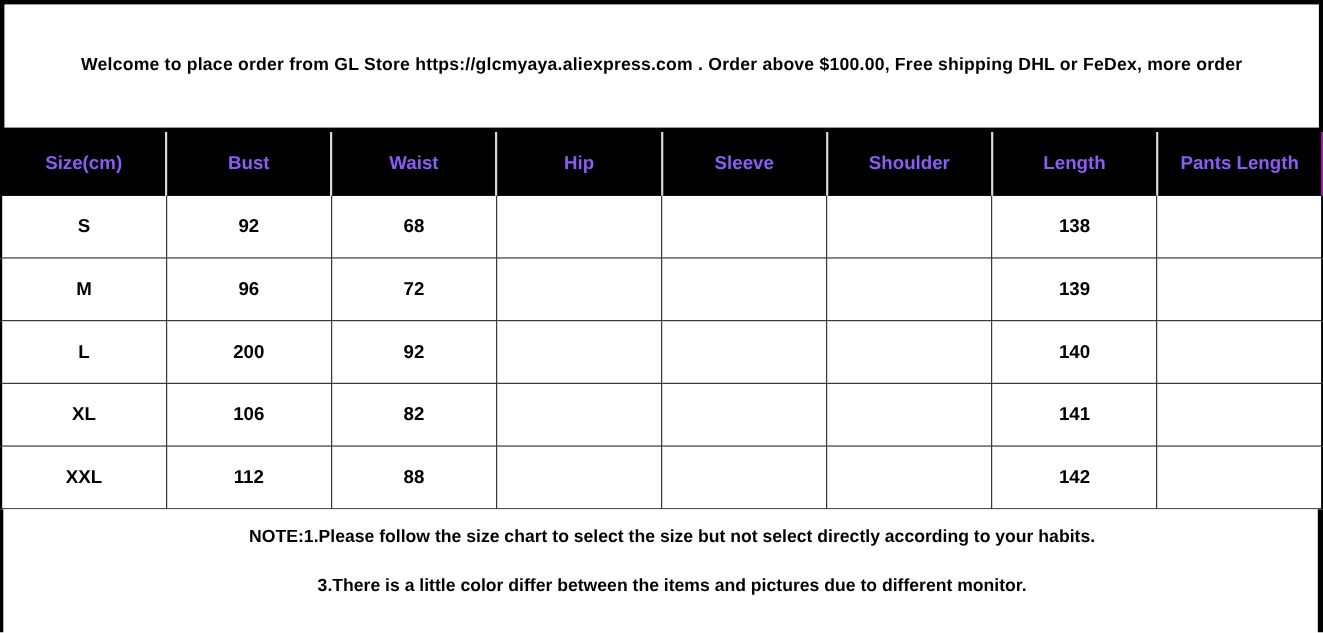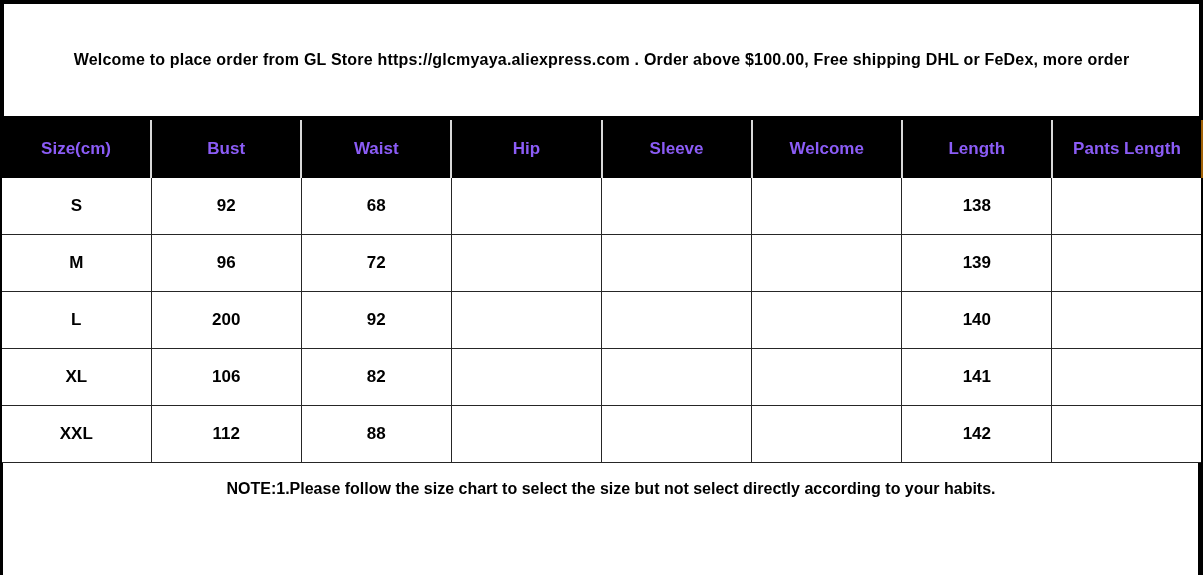--- a/index.html
+++ b/index.html
@@ -18,21 +18,21 @@
   .banner-line{white-space:nowrap;}
   
   table.size-table{
     width:1203px;border-collapse:collapse;table-layout:fixed;
   }
   table.size-table thead th{
     background:#000000;color:#8b5cf6;height:55px;
     font-size:17px;font-weight:700;text-align:center;vertical-align:middle;
     border-right:2px solid #d9d9d9;border-bottom:1px solid #000000;
   }
-  table.size-table thead th:last-child{border-right:2px solid #a16207;}
+  table.size-table thead th:last-child{border-right:2px solid #a21caf;}
   table.size-table thead th:first-child{border-left:2px solid #000000;}
   table.size-table tbody td{
     height:54px;background:#ffffff;text-align:center;vertical-align:middle;
     font-size:17px;font-weight:700;border:1px solid #262626;
   }
   table.size-table tbody tr td:first-child{border-left:2px solid #000000;}
   table.size-table tbody tr td:last-child{border-right:2px solid #000000;}
   
   .note{
     box-sizing:border-box;height:124px;background:#ffffff;
@@ -52,21 +52,21 @@
   </div>
 
   <table class="size-table">
     <thead>
       <tr>
         <th>Size(cm)</th>
         <th>Bust</th>
         <th>Waist</th>
         <th>Hip</th>
         <th>Sleeve</th>
-        <th>Welcome</th>
+        <th>Shoulder</th>
         <th>Length</th>
         <th>Pants Length</th>
       </tr>
     </thead>
     <tbody>
       <tr>
         <td>S</td>
         <td>92</td>
         <td>68</td>
         <td></td>
@@ -114,15 +114,16 @@
         <td></td>
         <td>142</td>
         <td></td>
       </tr>
     </tbody>
   </table>
 
   <div class="note">
     <div class="note-line">NOTE:1.Please follow the size chart to select the size but not select directly according to your habits.</div>
     <div class="note-gap"></div>
+    <div class="note-line">3.There is a little color differ between the items and pictures due to different monitor.</div>
   </div>
 
 </div>
 
 </body></html>

